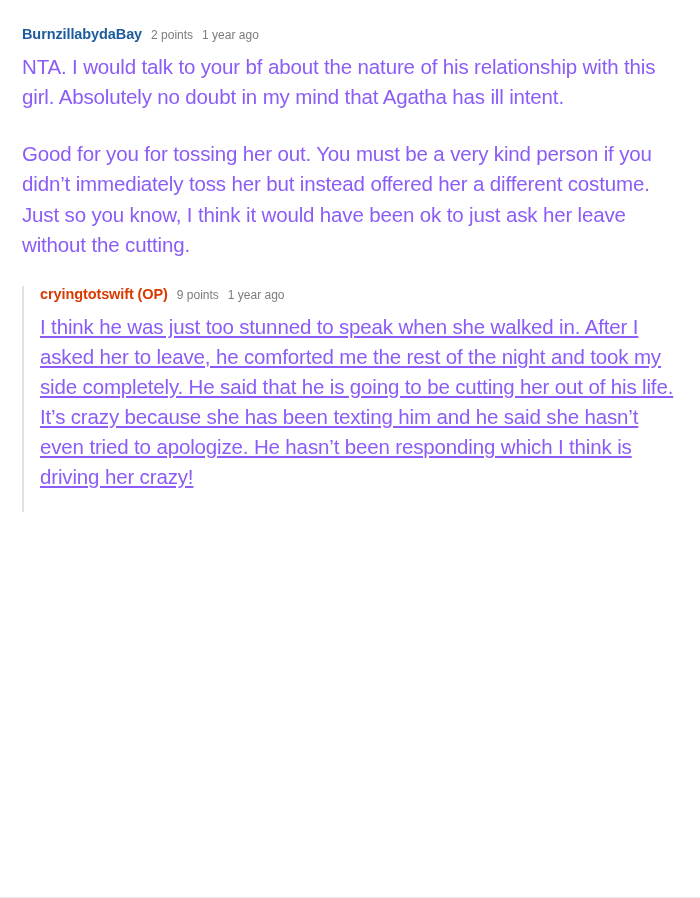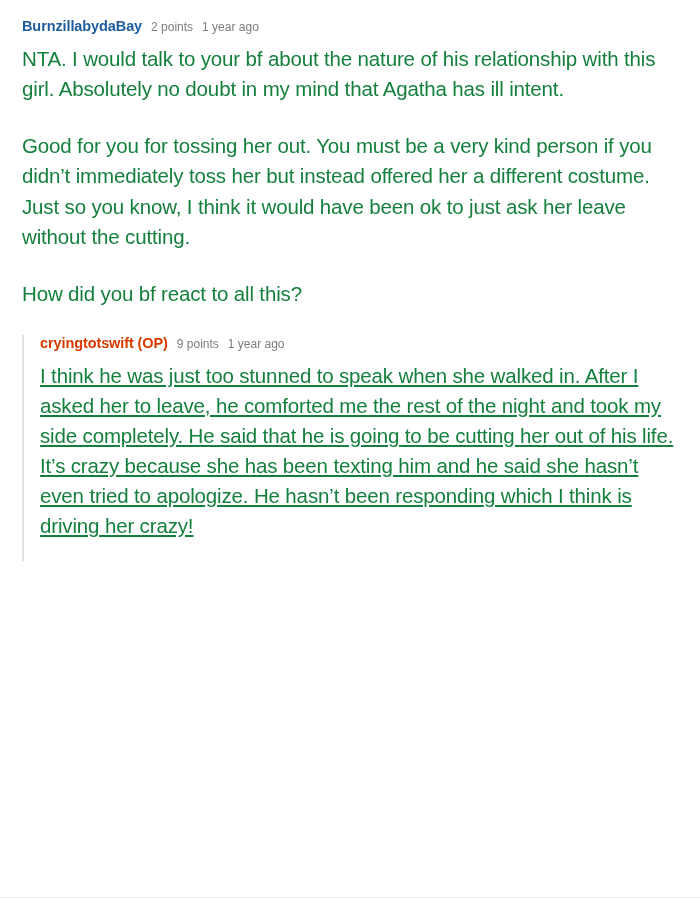--- a/index.html
+++ b/index.html
@@ -47,21 +47,21 @@
     color: #1c5b9c;
   }
   .points, .time {
     color: #7c7c7c;
     font-size: 12px;
     font-weight: normal;
   }
   .body {
     font-size: 20.5px;
     line-height: 1.47;
-    color: #15803d;
+    color: #8b5cf6;
     letter-spacing: -0.15px;
   }
   .body p {
     margin: 0 0 27px 0;
   }
   .body p:last-child {
     margin-bottom: 0;
   }
   .reply-wrap {
     margin-top: 26px;
@@ -85,21 +85,21 @@
     position: absolute;
     left: 0;
     right: 0;
     bottom: 0;
     height: 1px;
     background: #ececec;
   }
   .outer {
     position: absolute;
     left: 0;
-    top: 0;
+    top: 8px;
     width: 700px;
   }
 </style>
 </head>
 <body>
 
 <div class="page">
 
   <div class="outer">
 
@@ -107,21 +107,20 @@
 
       <div class="meta">
         <span class="author normal-author">BurnzillabydaBay</span>
         <span class="points">2 points</span>
         <span class="time">1 year ago</span>
       </div>
 
       <div class="body">
         <p>NTA. I would talk to your bf about the nature of his relationship with this girl. Absolutely no doubt in my mind that Agatha has ill intent.</p>
         <p>Good for you for tossing her out. You must be a very kind person if you didn’t immediately toss her but instead offered her a different costume. Just so you know, I think it would have been ok to just ask her leave without the cutting.</p>
-        <p>How did you bf react to all this?</p>
       </div>
 
       <div class="reply-wrap">
         <div class="thread-line"></div>
 
         <div class="comment">
           <div class="meta">
             <span class="author op-author">cryingtotswift (OP)</span>
             <span class="points">9 points</span>
             <span class="time">1 year ago</span>

